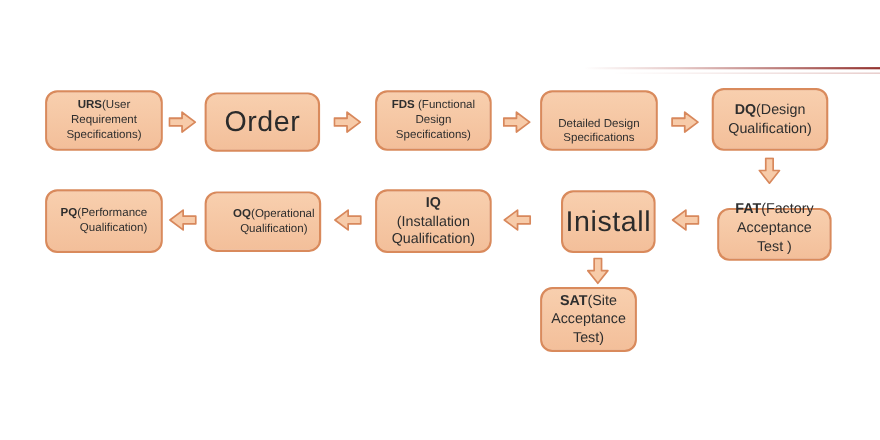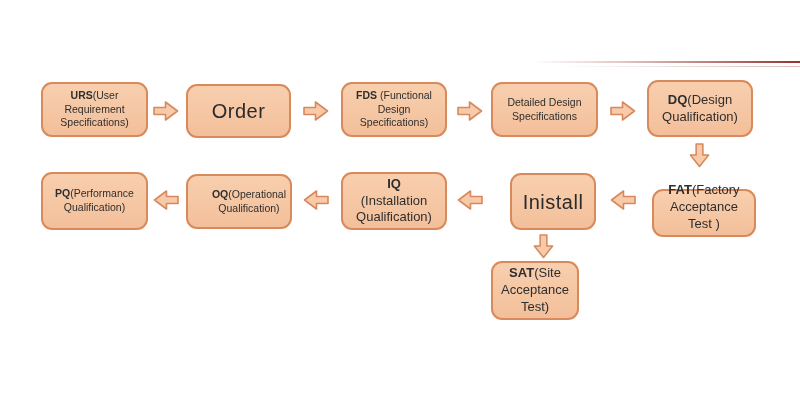--- a/index.html
+++ b/index.html
@@ -15,21 +15,21 @@
   .node{
     position:absolute;box-sizing:border-box;
     background:linear-gradient(180deg,#f8cfae,#f3bf9a);
     border:2px solid #d98a5c;border-radius:11px;
     display:flex;align-items:center;justify-content:center;
     text-align:center;color:#2e2e2e;
   }
   .node .txt{white-space:pre-line;line-height:1.3;padding:2px 4px;}
   .node.sm .txt{font-size:10.5px;}
   .node.md .txt{font-size:13px;}
-  .node.big .txt{font-size:20px;color:#2b2b2b;letter-spacing:.5px;}
+  .node.big .txt{font-size:26px;color:#2b2b2b;letter-spacing:.5px;}
   .node .txt b{font-weight:700;}
   .arrow{position:absolute;line-height:0;}
   .arrow svg path{fill:#f7cba9;stroke:#d8885c;stroke-width:1.6;stroke-linejoin:round;}
 </style>
 </head>
 <body>
 
 <div class="stage">
 
   <div class="accent-line"></div>
@@ -62,21 +62,21 @@
 Design
 Specifications)</span></span>
   </div>
 
   <div class="arrow" style="left:441px;top:99px;">
     <svg width="26" height="24" viewBox="0 0 26 24">
         <path d="M1 8.5 H12.5 V3 L24.5 12 L12.5 21 V15.5 H1 Z"></path>
       </svg>
   </div>
 
-  <div class="node sm" style="left:475px;top:82px;width:107px;height:55px;">
+  <div class="node sm" style="left:475px;top:82px;width:107px;height:55px;align-items:flex-end;">
     <span class="txt"><b></b><span>Detailed Design
 Specifications</span></span>
   </div>
 
   <div class="arrow" style="left:594px;top:99px;">
     <svg width="26" height="24" viewBox="0 0 26 24">
         <path d="M1 8.5 H12.5 V3 L24.5 12 L12.5 21 V15.5 H1 Z"></path>
       </svg>
   </div>
 
@@ -129,21 +129,21 @@
     <span class="txt"><b>OQ</b><span>(Operational
 Qualification)</span></span>
   </div>
 
   <div class="arrow" style="left:137px;top:188px;">
     <svg width="26" height="24" viewBox="0 0 26 24">
         <path d="M25 8.5 H13.5 V3 L1.5 12 L13.5 21 V15.5 H25 Z"></path>
       </svg>
   </div>
 
-  <div class="node sm" style="left:25px;top:172px;width:107px;height:58px;">
+  <div class="node sm" style="left:25px;top:172px;width:107px;height:58px;text-align:right;">
     <span class="txt"><b>PQ</b><span>(Performance
 Qualification)</span></span>
   </div>
 
   <div class="arrow" style="left:514px;top:234px;">
     <svg width="27" height="25" viewBox="0 0 24 26">
         <path d="M8.5 1 H15.5 V12.5 H21.5 L12 24.5 L2.5 12.5 H8.5 Z"></path>
       </svg>
   </div>
 

